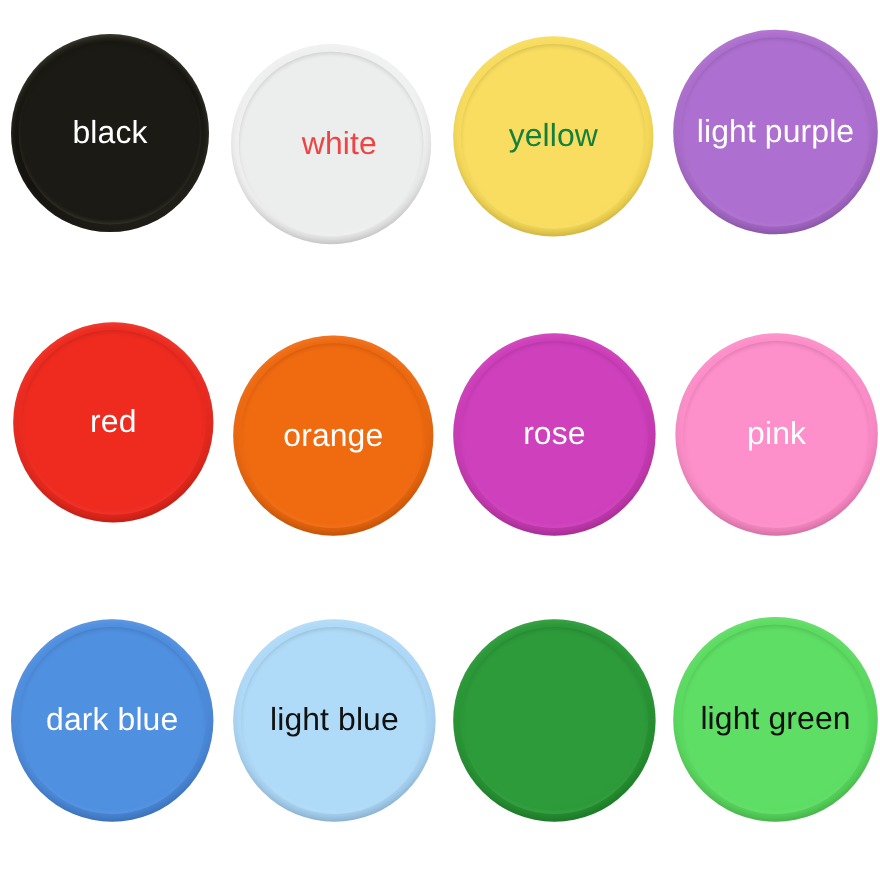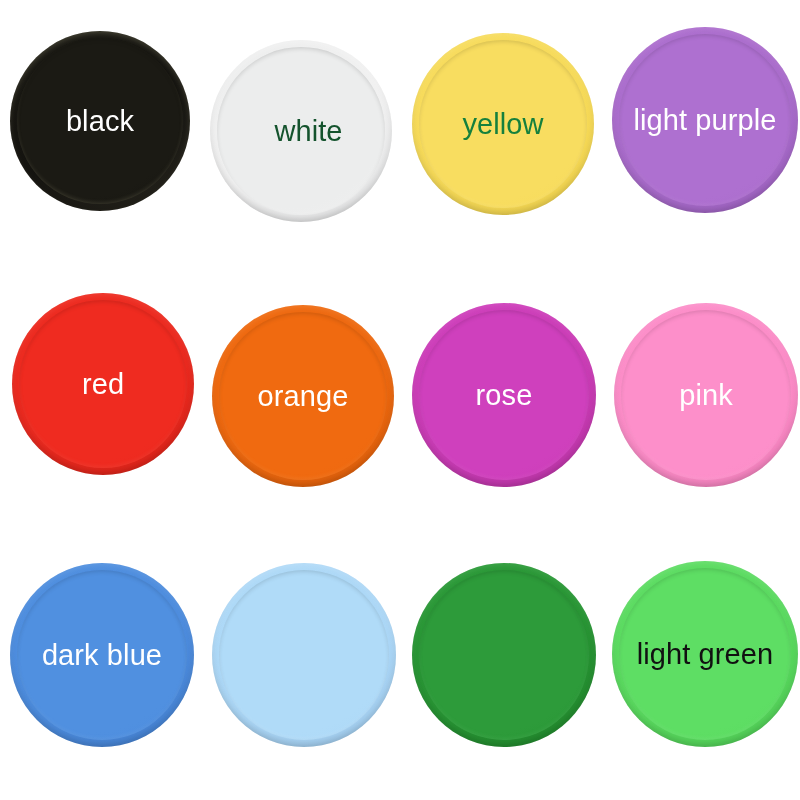--- a/index.html
+++ b/index.html
@@ -82,21 +82,21 @@
       <div class="inner" style="background: radial-gradient(circle at 42% 34%, rgb(27, 26, 20) 0%, rgb(27, 26, 20) 70%, rgb(21, 20, 16) 100%); box-shadow: rgba(0, 0, 0, 0.16) 0px 2px 5px -1px inset, rgba(205, 201, 160, 0.2) 0px -2px 4px -1px inset;"></div>
       <div class="gloss-tl" style="left: 3%; top: 2%; width: 94%; height: 94%; background: conic-gradient(from 205deg, rgba(255, 255, 255, 0) 0deg, rgba(205, 201, 160, 0.88) 24deg, rgba(255, 255, 255, 0) 62deg, rgba(255, 255, 255, 0) 300deg, rgba(205, 201, 160, 0.667) 336deg, rgba(255, 255, 255, 0) 360deg); mask: radial-gradient(circle, transparent 0px, transparent 82%, rgb(0, 0, 0) 84%, rgb(0, 0, 0) 100%);"></div>
       <div class="gloss-bl" style="left: 1%; top: 1%; width: 98%; height: 98%; background: conic-gradient(from 95deg, rgba(255, 255, 255, 0) 0deg, rgba(205, 201, 160, 0.753) 22deg, rgba(255, 255, 255, 0) 55deg, rgba(255, 255, 255, 0) 360deg); mask: radial-gradient(circle, transparent 0px, transparent 88%, rgb(0, 0, 0) 90%, rgb(0, 0, 0) 100%);"></div>
       <span class="label light" style="color: rgb(255, 255, 255);">black</span>
     </div>
     <div class="lid" style="left: 210px; top: 40px; width: 182px; height: 182px;">
       <div class="body" style="background: radial-gradient(circle at 38% 30%, rgb(236, 237, 237) 0%, rgb(241, 241, 241) 58%, rgb(226, 227, 228) 88%, rgb(241, 241, 241) 100%); box-shadow: rgba(255, 255, 255, 0.333) 0px 3px 7px -2px inset, rgba(0, 0, 0, 0.22) 0px -5px 9px -3px inset;"></div>
       <div class="inner" style="background: radial-gradient(circle at 42% 34%, rgb(236, 237, 237) 0%, rgb(236, 237, 237) 70%, rgb(241, 241, 241) 100%); box-shadow: rgba(0, 0, 0, 0.16) 0px 2px 5px -1px inset, rgba(255, 255, 255, 0.2) 0px -2px 4px -1px inset;"></div>
       <div class="gloss-tl" style="left: 3%; top: 2%; width: 94%; height: 94%; background: conic-gradient(from 205deg, rgba(255, 255, 255, 0) 0deg, rgba(255, 255, 255, 0.88) 24deg, rgba(255, 255, 255, 0) 62deg, rgba(255, 255, 255, 0) 300deg, rgba(255, 255, 255, 0.667) 336deg, rgba(255, 255, 255, 0) 360deg); mask: radial-gradient(circle, transparent 0px, transparent 82%, rgb(0, 0, 0) 84%, rgb(0, 0, 0) 100%);"></div>
       <div class="gloss-bl" style="left: 1%; top: 1%; width: 98%; height: 98%; background: conic-gradient(from 95deg, rgba(255, 255, 255, 0) 0deg, rgba(255, 255, 255, 0.753) 22deg, rgba(255, 255, 255, 0) 55deg, rgba(255, 255, 255, 0) 360deg); mask: radial-gradient(circle, transparent 0px, transparent 88%, rgb(0, 0, 0) 90%, rgb(0, 0, 0) 100%);"></div>
-      <span class="label dark" style="color: #14532d; margin-left: 15px;">white</span>
+      <span class="label dark" style="color: #ef4444; margin-left: 15px;">white</span>
     </div>
     <div class="lid" style="left: 412px; top: 33px; width: 182px; height: 182px;">
       <div class="body" style="background: radial-gradient(circle at 38% 30%, rgb(248, 221, 96) 0%, rgb(246, 218, 89) 58%, rgb(243, 213, 78) 88%, rgb(246, 218, 89) 100%); box-shadow: rgba(253, 240, 168, 0.333) 0px 3px 7px -2px inset, rgba(0, 0, 0, 0.22) 0px -5px 9px -3px inset;"></div>
       <div class="inner" style="background: radial-gradient(circle at 42% 34%, rgb(248, 221, 96) 0%, rgb(248, 221, 96) 70%, rgb(246, 218, 89) 100%); box-shadow: rgba(0, 0, 0, 0.16) 0px 2px 5px -1px inset, rgba(253, 240, 168, 0.2) 0px -2px 4px -1px inset;"></div>
       <div class="gloss-tl" style="left: 3%; top: 2%; width: 94%; height: 94%; background: conic-gradient(from 205deg, rgba(255, 255, 255, 0) 0deg, rgba(253, 240, 168, 0.88) 24deg, rgba(255, 255, 255, 0) 62deg, rgba(255, 255, 255, 0) 300deg, rgba(253, 240, 168, 0.667) 336deg, rgba(255, 255, 255, 0) 360deg); mask: radial-gradient(circle, transparent 0px, transparent 82%, rgb(0, 0, 0) 84%, rgb(0, 0, 0) 100%);"></div>
       <div class="gloss-bl" style="left: 1%; top: 1%; width: 98%; height: 98%; background: conic-gradient(from 95deg, rgba(255, 255, 255, 0) 0deg, rgba(253, 240, 168, 0.753) 22deg, rgba(255, 255, 255, 0) 55deg, rgba(255, 255, 255, 0) 360deg); mask: radial-gradient(circle, transparent 0px, transparent 88%, rgb(0, 0, 0) 90%, rgb(0, 0, 0) 100%);"></div>
       <span class="label dark" style="color: #15803d;">yellow</span>
     </div>
     <div class="lid" style="left: 612px; top: 27px; width: 186px; height: 186px;">
       <div class="body" style="background: radial-gradient(circle at 38% 30%, rgb(174, 112, 208) 0%, rgb(169, 108, 203) 58%, rgb(159, 99, 194) 88%, rgb(169, 108, 203) 100%); box-shadow: rgba(215, 170, 232, 0.333) 0px 3px 7px -2px inset, rgba(0, 0, 0, 0.22) 0px -5px 9px -3px inset;"></div>
@@ -138,20 +138,21 @@
       <div class="inner" style="background: radial-gradient(circle at 42% 34%, rgb(80, 144, 224) 0%, rgb(80, 144, 224) 70%, rgb(77, 140, 221) 100%); box-shadow: rgba(0, 0, 0, 0.16) 0px 2px 5px -1px inset, rgba(156, 196, 240, 0.2) 0px -2px 4px -1px inset;"></div>
       <div class="gloss-tl" style="left: 3%; top: 2%; width: 94%; height: 94%; background: conic-gradient(from 205deg, rgba(255, 255, 255, 0) 0deg, rgba(156, 196, 240, 0.88) 24deg, rgba(255, 255, 255, 0) 62deg, rgba(255, 255, 255, 0) 300deg, rgba(156, 196, 240, 0.667) 336deg, rgba(255, 255, 255, 0) 360deg); mask: radial-gradient(circle, transparent 0px, transparent 82%, rgb(0, 0, 0) 84%, rgb(0, 0, 0) 100%);"></div>
       <div class="gloss-bl" style="left: 1%; top: 1%; width: 98%; height: 98%; background: conic-gradient(from 95deg, rgba(255, 255, 255, 0) 0deg, rgba(156, 196, 240, 0.753) 22deg, rgba(255, 255, 255, 0) 55deg, rgba(255, 255, 255, 0) 360deg); mask: radial-gradient(circle, transparent 0px, transparent 88%, rgb(0, 0, 0) 90%, rgb(0, 0, 0) 100%);"></div>
       <span class="label light" style="color: rgb(255, 255, 255);">dark blue</span>
     </div>
     <div class="lid" style="left: 212px; top: 563px; width: 184px; height: 184px;">
       <div class="body" style="background: radial-gradient(circle at 38% 30%, rgb(176, 219, 248) 0%, rgb(172, 215, 246) 58%, rgb(161, 205, 240) 88%, rgb(172, 215, 246) 100%); box-shadow: rgba(224, 241, 255, 0.333) 0px 3px 7px -2px inset, rgba(0, 0, 0, 0.22) 0px -5px 9px -3px inset;"></div>
       <div class="inner" style="background: radial-gradient(circle at 42% 34%, rgb(176, 219, 248) 0%, rgb(176, 219, 248) 70%, rgb(172, 215, 246) 100%); box-shadow: rgba(0, 0, 0, 0.16) 0px 2px 5px -1px inset, rgba(224, 241, 255, 0.2) 0px -2px 4px -1px inset;"></div>
       <div class="gloss-tl" style="left: 3%; top: 2%; width: 94%; height: 94%; background: conic-gradient(from 205deg, rgba(255, 255, 255, 0) 0deg, rgba(224, 241, 255, 0.88) 24deg, rgba(255, 255, 255, 0) 62deg, rgba(255, 255, 255, 0) 300deg, rgba(224, 241, 255, 0.667) 336deg, rgba(255, 255, 255, 0) 360deg); mask: radial-gradient(circle, transparent 0px, transparent 82%, rgb(0, 0, 0) 84%, rgb(0, 0, 0) 100%);"></div>
       <div class="gloss-bl" style="left: 1%; top: 1%; width: 98%; height: 98%; background: conic-gradient(from 95deg, rgba(255, 255, 255, 0) 0deg, rgba(224, 241, 255, 0.753) 22deg, rgba(255, 255, 255, 0) 55deg, rgba(255, 255, 255, 0) 360deg); mask: radial-gradient(circle, transparent 0px, transparent 88%, rgb(0, 0, 0) 90%, rgb(0, 0, 0) 100%);"></div>
+      <span class="label dark" style="color: rgb(17, 17, 17);">light blue</span>
     </div>
     <div class="lid" style="left: 412px; top: 563px; width: 184px; height: 184px;">
       <div class="body" style="background: radial-gradient(circle at 38% 30%, rgb(45, 155, 58) 0%, rgb(40, 148, 52) 58%, rgb(33, 136, 44) 88%, rgb(40, 148, 52) 100%); box-shadow: rgba(126, 208, 134, 0.333) 0px 3px 7px -2px inset, rgba(0, 0, 0, 0.22) 0px -5px 9px -3px inset;"></div>
       <div class="inner" style="background: radial-gradient(circle at 42% 34%, rgb(45, 155, 58) 0%, rgb(45, 155, 58) 70%, rgb(40, 148, 52) 100%); box-shadow: rgba(0, 0, 0, 0.16) 0px 2px 5px -1px inset, rgba(126, 208, 134, 0.2) 0px -2px 4px -1px inset;"></div>
       <div class="gloss-tl" style="left: 3%; top: 2%; width: 94%; height: 94%; background: conic-gradient(from 205deg, rgba(255, 255, 255, 0) 0deg, rgba(126, 208, 134, 0.88) 24deg, rgba(255, 255, 255, 0) 62deg, rgba(255, 255, 255, 0) 300deg, rgba(126, 208, 134, 0.667) 336deg, rgba(255, 255, 255, 0) 360deg); mask: radial-gradient(circle, transparent 0px, transparent 82%, rgb(0, 0, 0) 84%, rgb(0, 0, 0) 100%);"></div>
       <div class="gloss-bl" style="left: 1%; top: 1%; width: 98%; height: 98%; background: conic-gradient(from 95deg, rgba(255, 255, 255, 0) 0deg, rgba(126, 208, 134, 0.753) 22deg, rgba(255, 255, 255, 0) 55deg, rgba(255, 255, 255, 0) 360deg); mask: radial-gradient(circle, transparent 0px, transparent 88%, rgb(0, 0, 0) 90%, rgb(0, 0, 0) 100%);"></div>
     </div>
     <div class="lid" style="left: 612px; top: 561px; width: 186px; height: 186px;">
       <div class="body" style="background: radial-gradient(circle at 38% 30%, rgb(94, 222, 100) 0%, rgb(90, 217, 95) 58%, rgb(80, 207, 86) 88%, rgb(90, 217, 95) 100%); box-shadow: rgba(176, 242, 179, 0.333) 0px 3px 7px -2px inset, rgba(0, 0, 0, 0.22) 0px -5px 9px -3px inset;"></div>
       <div class="inner" style="background: radial-gradient(circle at 42% 34%, rgb(94, 222, 100) 0%, rgb(94, 222, 100) 70%, rgb(90, 217, 95) 100%); box-shadow: rgba(0, 0, 0, 0.16) 0px 2px 5px -1px inset, rgba(176, 242, 179, 0.2) 0px -2px 4px -1px inset;"></div>

